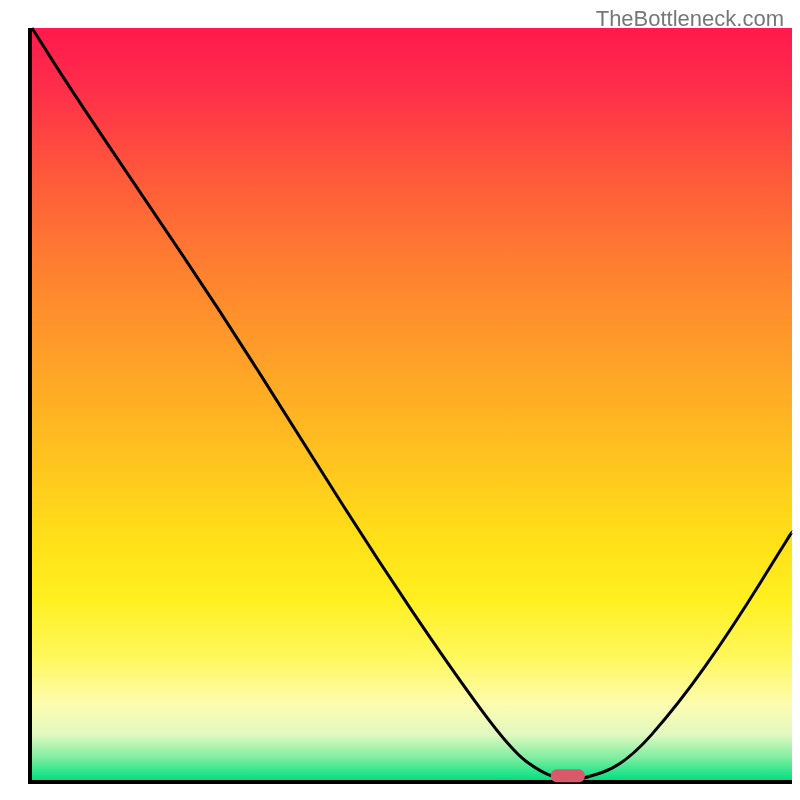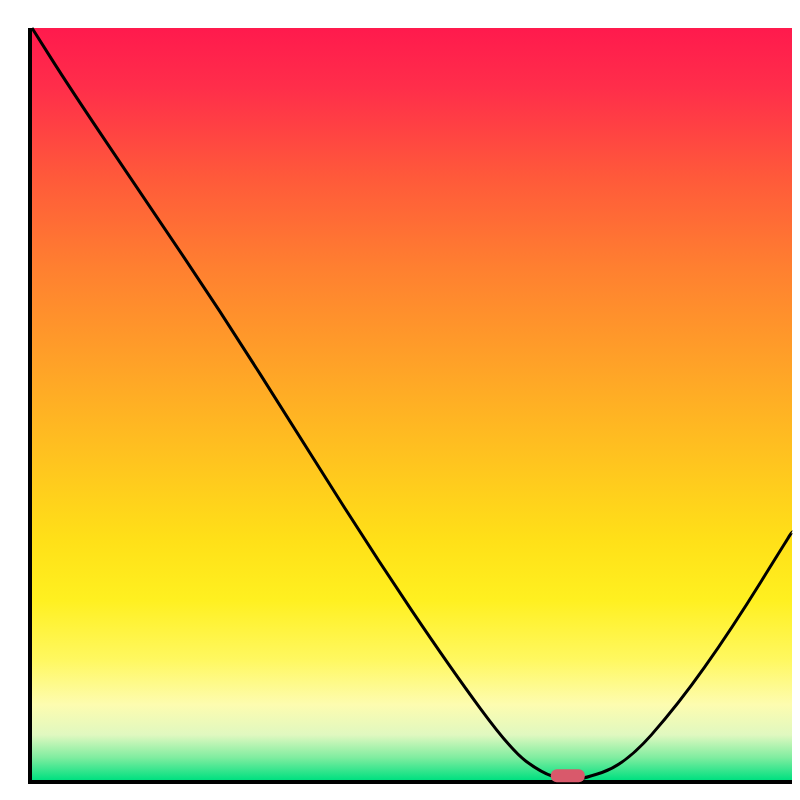--- a/index.html
+++ b/index.html
@@ -72,20 +72,21 @@
   }
   .marker {
     fill: #d9596b;
     stroke: none;
   }
 </style>
 </head>
 <body>
 
 <div class="container">
+  <div class="watermark">TheBottleneck.com</div>
 
   <div class="plot-area">
     <div class="gradient-bg"></div>
     <svg class="curve-svg" viewBox="0 0 760 752" preserveAspectRatio="none">
       <path class="curve-path" d="M 0 0 Q 0 0 19 30.079999999999984 Q 38 60.15999999999997 76 116.56 Q 114 172.96000000000004 152 229.36 Q 190 285.76 228 345.91999999999996 Q 266 406.08 304 466.24 Q 342 526.4 380 582.8 Q 418.00000000000006 639.2 448.40000000000003 680.56 Q 478.8 721.92 494 733.2 Q 509.20000000000005 744.48 520.6 748.24 Q 532 752 539.5999999999999 752 Q 547.1999999999999 752 570 744.48 Q 592.8000000000001 736.96 619.4000000000001 706.88 Q 646 676.8 672.6 639.2 Q 699.2 601.6 729.6 552.72 T 760 503.84"></path>
       <rect class="marker" x="518.8" y="741.244" width="34" height="13" rx="6" ry="6" fill="#d9596b"></rect>
     </svg>
   </div>
 </div>
 

